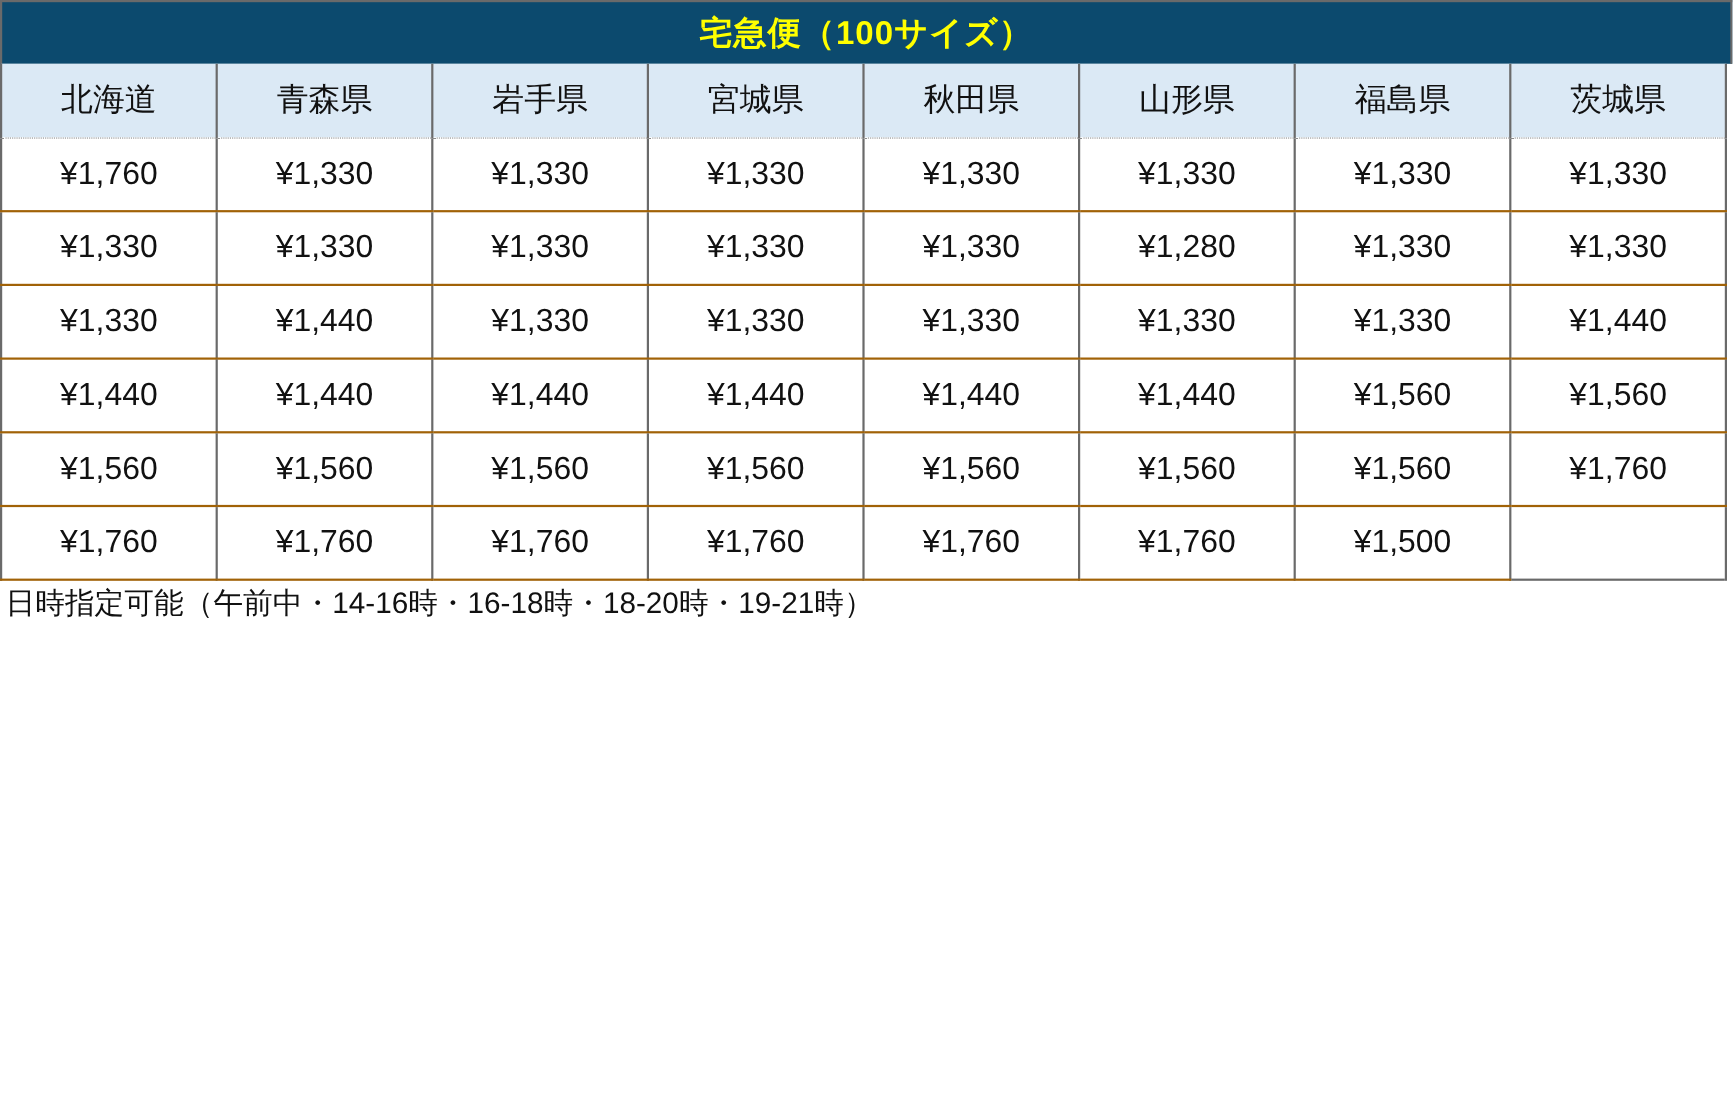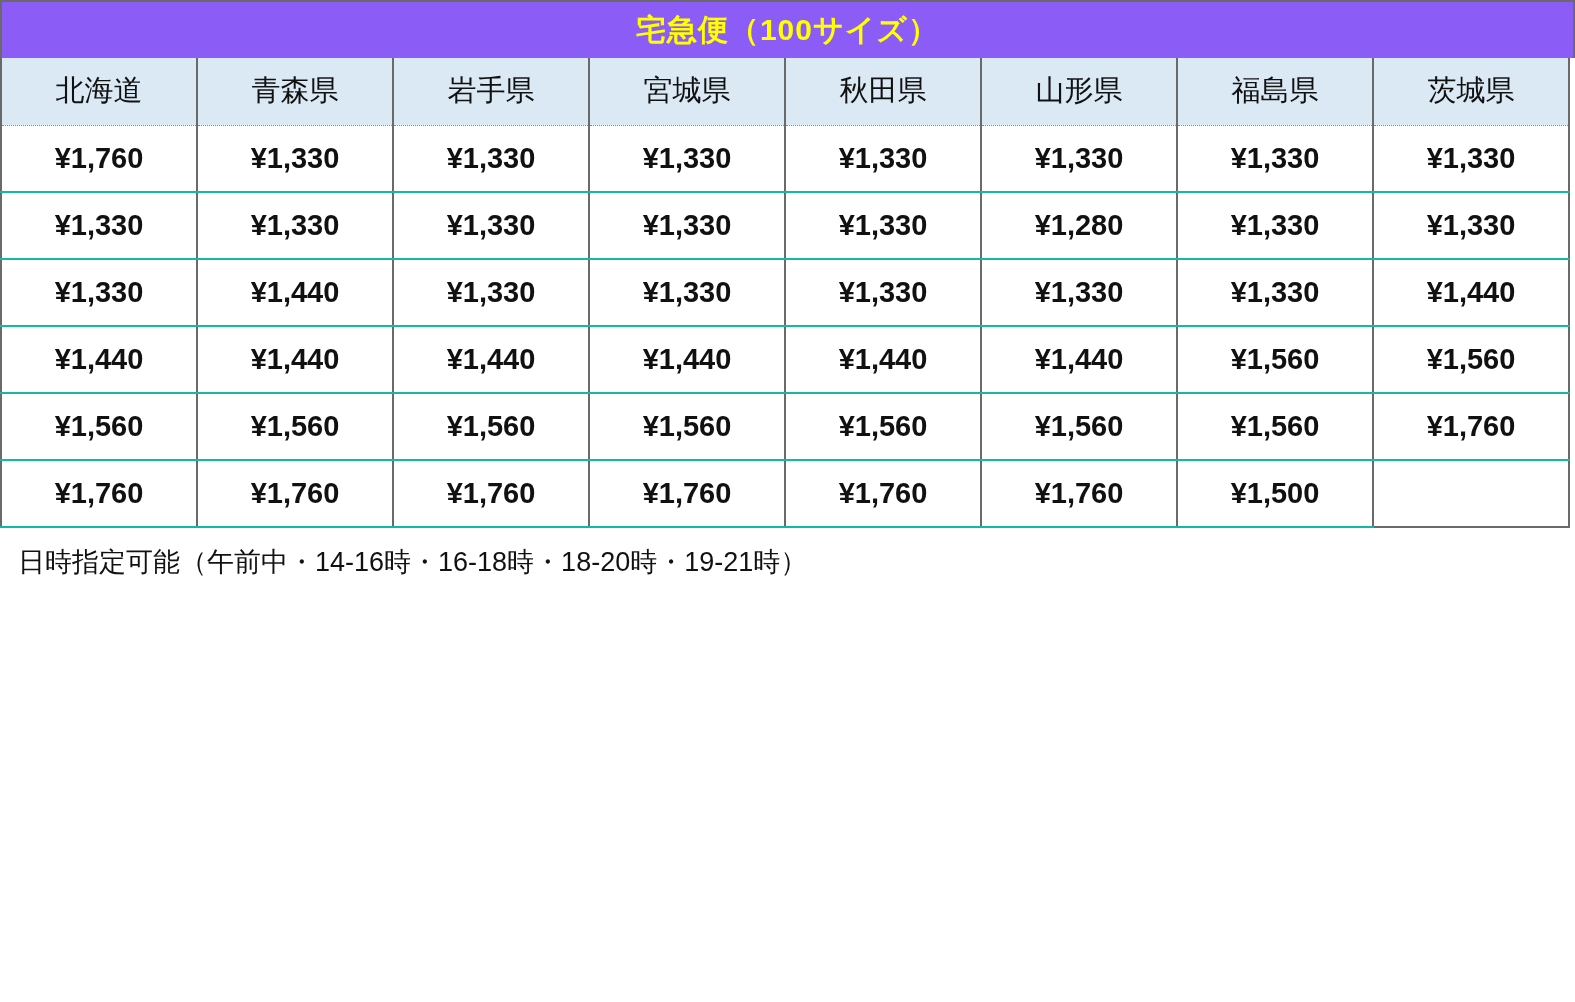--- a/index.html
+++ b/index.html
@@ -14,21 +14,21 @@
     color: #111111;
     overflow: hidden;
   }
   .sheet {
     position: relative;
     width: 1575px;
     height: 1002px;
     box-sizing: border-box;
   }
   .title-bar {
-    background: #8b5cf6;
+    background: #0c4a6e;
     height: 58px;
     display: flex;
     align-items: center;
     justify-content: center;
     border: 2px solid #6a6a6a;
     border-bottom: none;
     box-sizing: border-box;
   }
   .title-text {
     color: #ffff00;
@@ -53,38 +53,36 @@
     border-right: 2px solid #6a6a6a;
     box-sizing: border-box;
     white-space: nowrap;
   }
   td.pref {
     background: #dbe9f5;
     border-bottom: 1px dotted #8a8a8a;
   }
   td.price {
     background: #ffffff;
-    border-bottom: 2px solid #14b8a6;
-    font-weight: bold;
+    border-bottom: 2px solid #a16207;
   }
   td.empty-pref {
     background: #ffffff;
     border-bottom: none;
     border-left: none;
     border-right: none;
   }
   td.empty-price {
     background: #ffffff;
     border-bottom: none;
     border-left: none;
     border-right: none;
   }
   .notes {
-    margin-top: 14px;
-    padding-left: 18px;
+    padding-left: 5px;
   }
   .note-line {
     font-size: 27px;
     line-height: 1.55;
     color: #111111;
   }
 </style>
 </head>
 <body>
 

